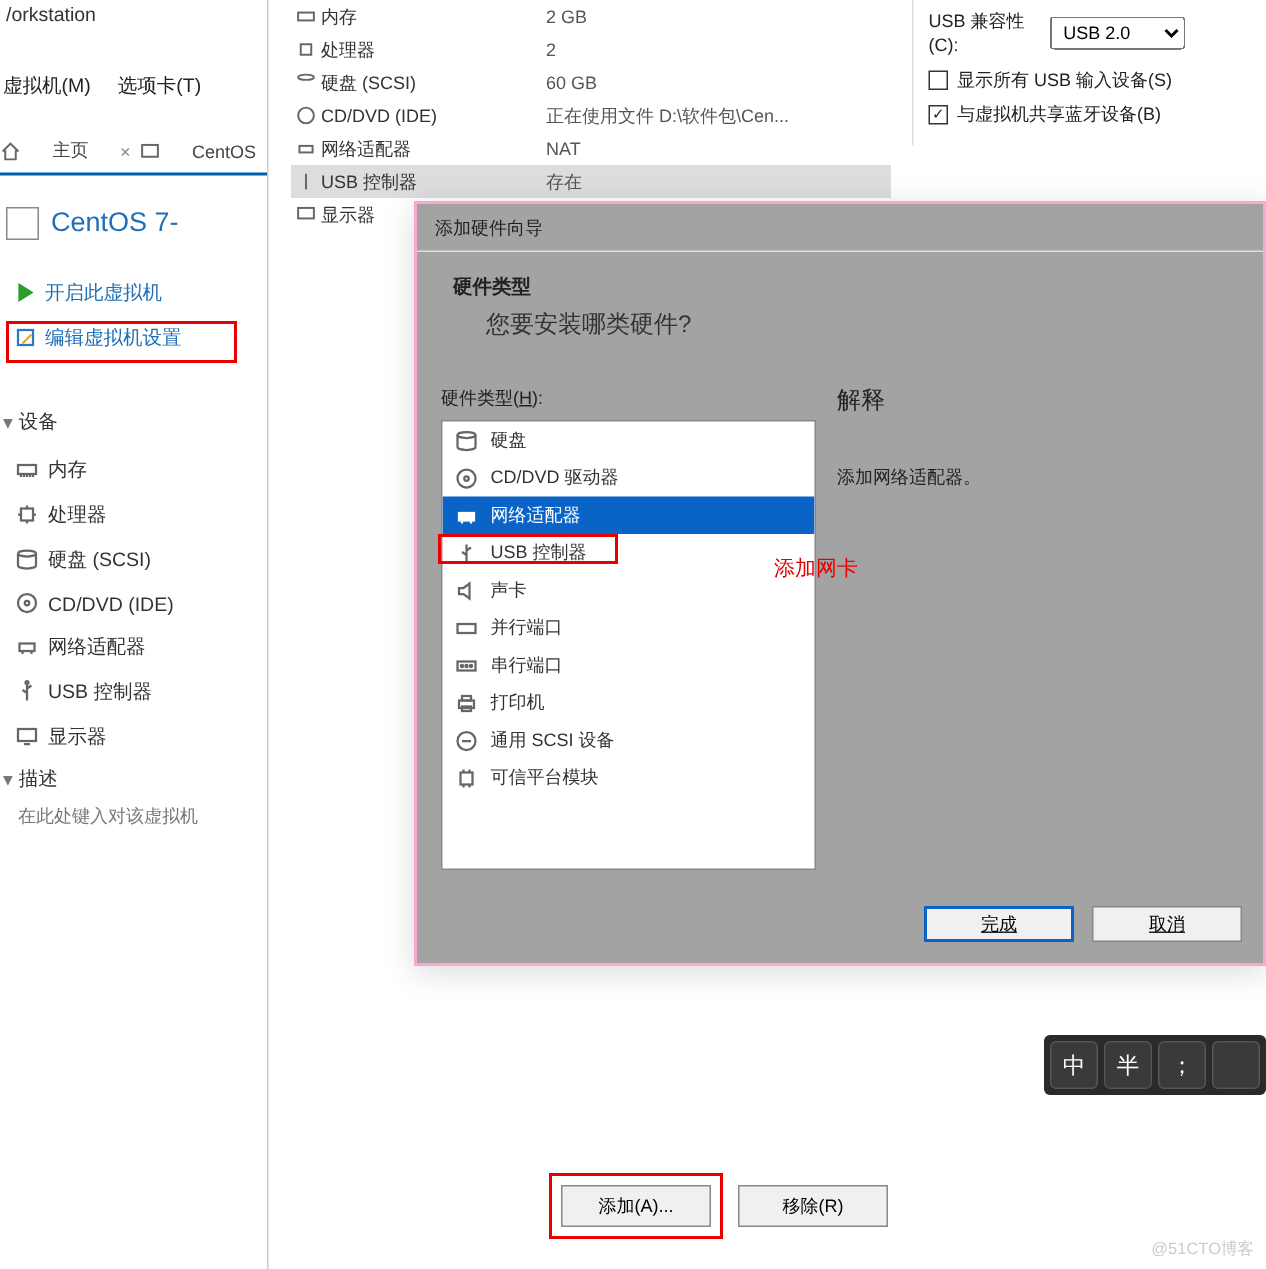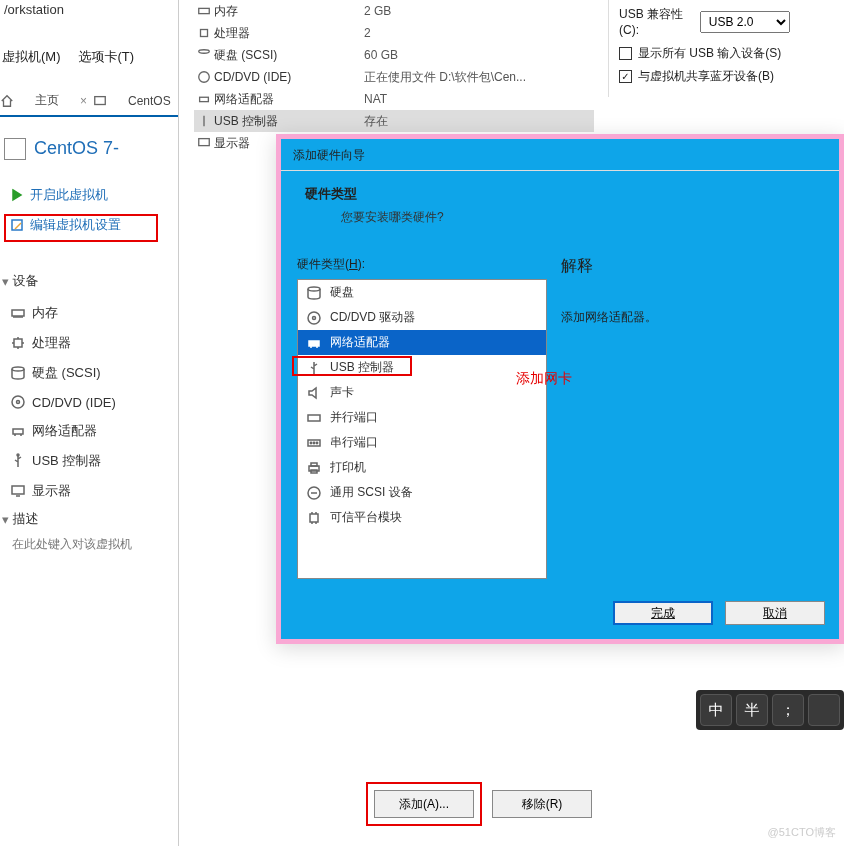--- a/index.html
+++ b/index.html
@@ -46,25 +46,25 @@
   .hw-summary svg { width: 14px; height: 14px; }
 
   
   .usb-panel { position: absolute; left: 608px; top: 0; width: 192px; border-left: 1px solid #ddd; padding: 6px 10px; }
   .usb-row { display: flex; align-items: center; gap: 6px; font-size: 12px; margin-bottom: 8px; }
   .usb-row select { font-size: 12px; padding: 2px 4px; width: 100px; }
   .usb-check { display: flex; align-items: center; gap: 6px; font-size: 12px; margin: 6px 0; }
   .usb-check .box { width: 13px; height: 13px; border: 1px solid #333; display: flex; align-items: center; justify-content: center; font-size: 10px; line-height: 1; }
 
   
-  .wizard { position: absolute; left: 276px; top: 134px; width: 568px; height: 510px; background: #0ea5e9; border: 5px solid #f9a8d4; box-shadow: 0 4px 20px rgba(0,0,0,0.15); }
+  .wizard { position: absolute; left: 276px; top: 134px; width: 568px; height: 510px; background: #a3a3a3; border: 2px solid #f9a8d4; box-shadow: 0 4px 20px rgba(0,0,0,0.15); }
   .wizard-title { padding: 8px 12px 6px; font-size: 12px; border-bottom: 1px solid #ddd; }
   .wizard-head { padding: 14px 24px 10px; }
   .wizard-head .big { font-weight: 600; font-size: 13px; }
-  .wizard-head .sub { margin-left: 36px; margin-top: 6px; font-size: 12px; color: #333; }
+  .wizard-head .sub { margin-left: 22px; margin-top: 6px; font-size: 16px; color: #333; }
   .wizard-body { display: flex; padding: 20px 16px 10px; gap: 14px; height: 330px; }
   .hw-type-label { font-size: 12px; margin-bottom: 6px; }
   .hw-type-label u { text-decoration: underline; }
   .hw-type-list { width: 250px; height: 300px; border: 1px solid #888; overflow: auto; background: #fff; }
   .hw-type-list .opt { display: flex; align-items: center; gap: 8px; padding: 4px 8px; font-size: 12px; color: #333; }
   .hw-type-list .opt svg { width: 16px; height: 16px; flex-shrink: 0; }
   .hw-type-list .opt.sel { background: #0a64c8; color: #fff; }
   .hw-type-list .opt.sel svg { stroke: #fff; fill: #fff; }
   .hw-explain { flex: 1; }
   .hw-explain .lbl { font-size: 16px; margin-bottom: 32px; }

